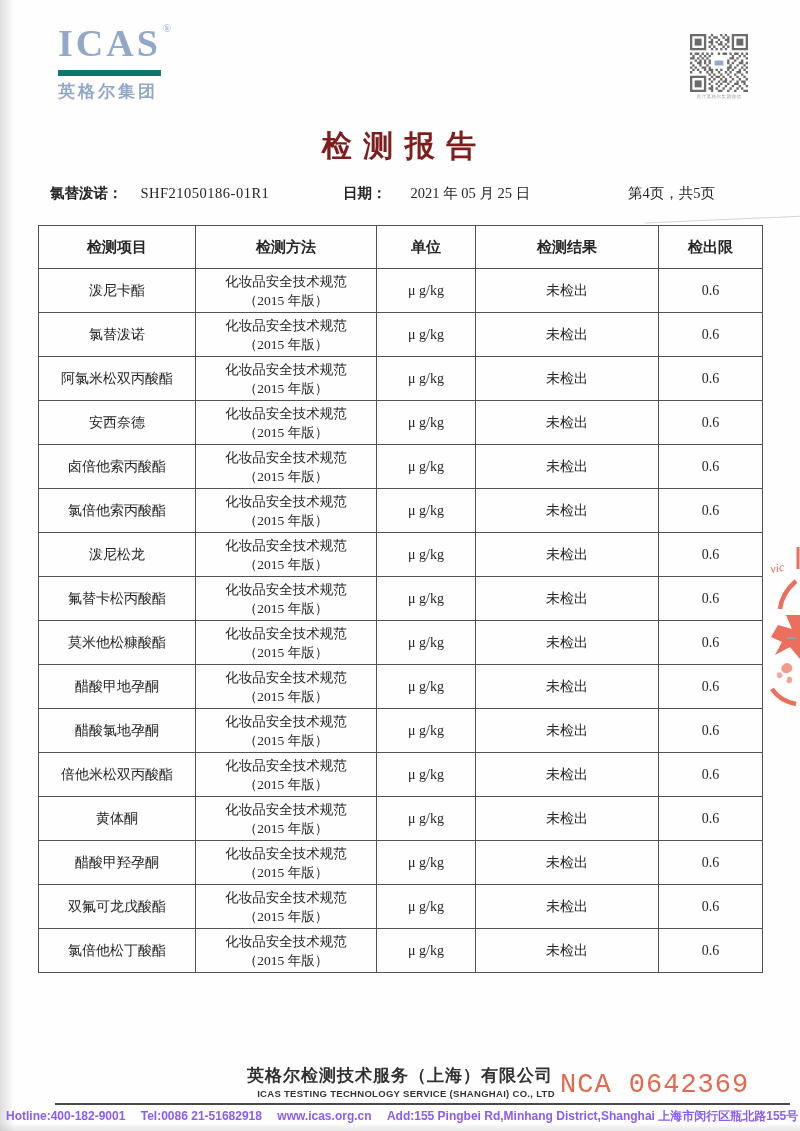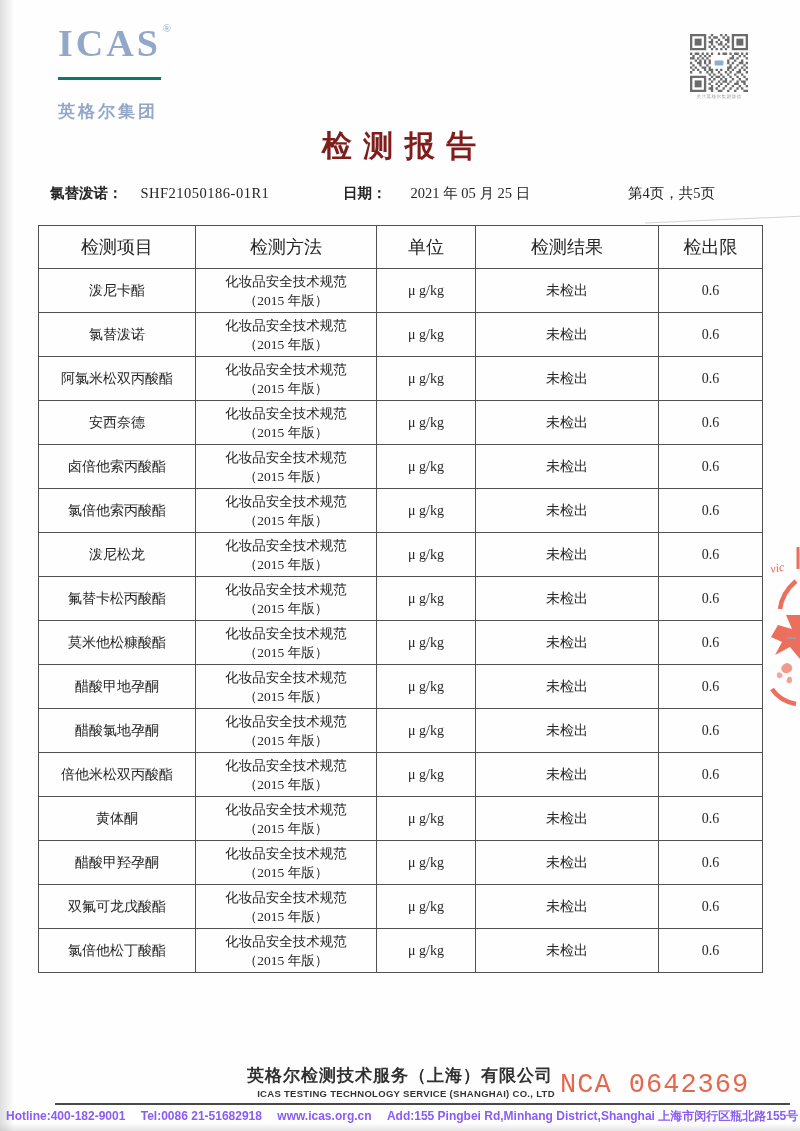--- a/index.html
+++ b/index.html
@@ -11,23 +11,23 @@
   
   .edge-left{position:absolute;left:0;top:0;width:14px;height:1131px;
     background:linear-gradient(90deg,rgba(160,160,160,.35),rgba(160,160,160,0));}
   .edge-bottom{position:absolute;left:0;bottom:0;width:800px;height:8px;
     background:linear-gradient(0deg,rgba(170,170,170,.30),rgba(170,170,170,0));}
 
   
   .logo{position:absolute;left:58px;top:24px;color:#93a8c9;}
   .logo-row{display:flex;align-items:flex-start;}
   .logo-icas{font-size:38px;font-weight:bold;letter-spacing:3px;line-height:1;
-    border-bottom:3px solid #0f766e;padding-bottom:15px;}
+    border-bottom:6px solid #0f766e;padding-bottom:8px;}
   .logo-reg{font-size:11px;margin-left:2px;margin-top:-2px;}
-  .logo-sub{font-size:17px;font-weight:bold;letter-spacing:3px;margin-top:20px;}
+  .logo-sub{font-size:17px;font-weight:bold;letter-spacing:3px;margin-top:4px;}
 
   
   .qr{position:absolute;right:52px;top:34px;width:58px;text-align:center;}
   .qr svg{display:block;opacity:.82;}
   .qr-caption{font-size:4.5px;color:#9a9a9a;letter-spacing:.5px;margin-top:2px;
     font-family:"Liberation Sans",sans-serif;white-space:nowrap;}
 
   
   .title{position:absolute;top:126px;left:0;width:100%;text-align:center;
     font-size:30px;font-weight:bold;letter-spacing:2px;color:#7f1d1d;}
@@ -41,21 +41,21 @@
 
   
   .artifact{position:absolute;top:219px;left:645px;width:160px;height:1px;
     background:#c2c2c2;transform:rotate(-2.5deg);opacity:.7;}
 
   
   table.results{position:absolute;left:38px;top:225px;width:724px;
     border-collapse:collapse;table-layout:fixed;}
   .results th,.results td{border:1px solid #515151;text-align:center;
     vertical-align:middle;padding:0 2px;color:#262626;}
-  .results th{height:42px;font-size:18px;font-weight:normal;}
+  .results th{height:42px;font-size:15px;font-weight:bold;}
   .results td{height:43px;font-size:14px;}
   .results td .m1,.results td .m2{font-size:13.5px;line-height:19px;}
 
   
   .stamp{position:absolute;right:0;top:543px;width:42px;height:168px;}
   .blue-dash{position:absolute;right:4px;top:637px;width:9px;height:2px;
     background:#6fb3c0;opacity:.75;}
 
   
   .f-company-cn{position:absolute;top:1064px;left:0;width:100%;text-align:center;

